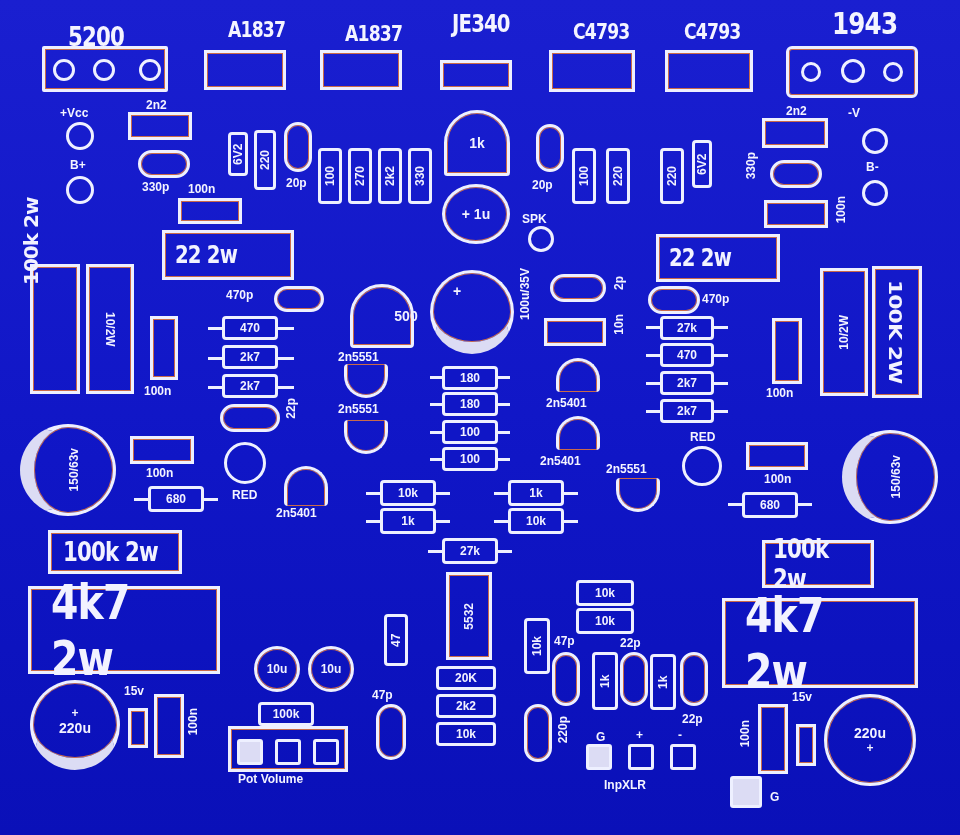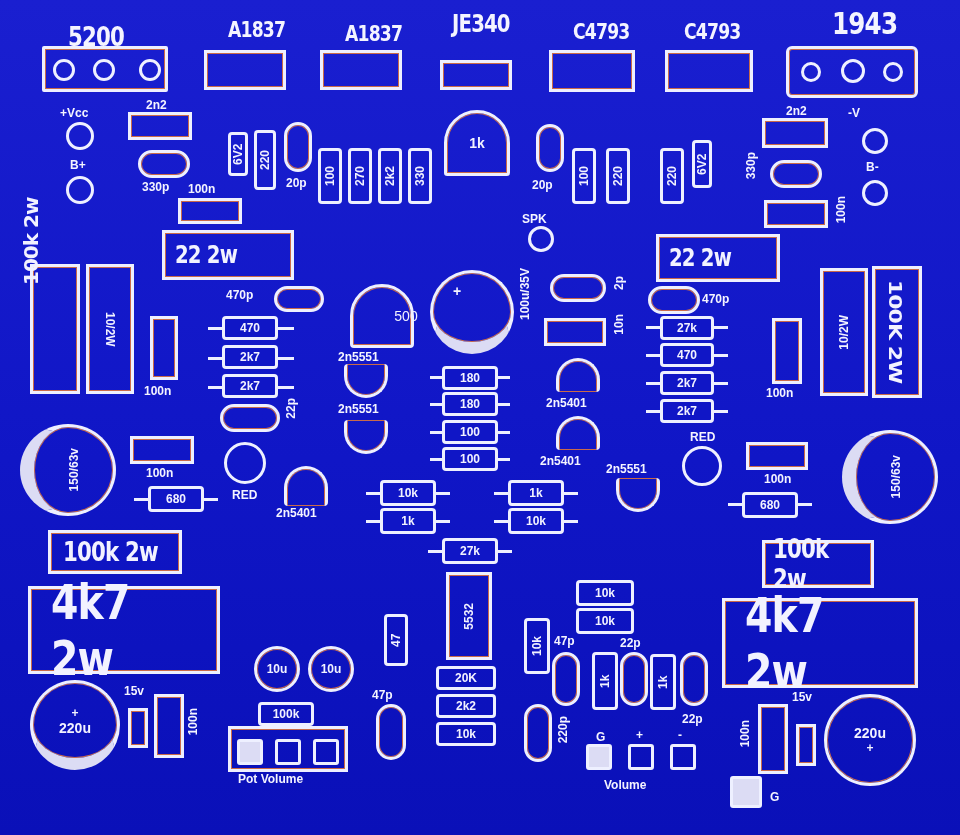--- a/index.html
+++ b/index.html
@@ -86,20 +86,23 @@
   <div class="res vert" style="left:378px;top:148px;width:24px;height:56px;">
       <span>2k2</span>
     </div>
   <div class="res vert" style="left:408px;top:148px;width:24px;height:56px;">
       <span>330</span>
     </div>
 
   <div class="c dome" style="left:444px;top:110px;width:66px;height:66px;display:flex;align-items:center;justify-content:center;">
       <span class="md" style="font-weight:bold;">1k</span>
     </div>
+  <div class="c round" style="left:442px;top:184px;width:68px;height:60px;display:flex;align-items:center;justify-content:center;">
+      <span class="md" style="font-weight:bold;">+ 1u</span>
+    </div>
   <div class="c" style="left:536px;top:124px;width:28px;height:48px;border-radius:14px;"></div>
   <div class="txt sm" style="left:532px;top:178px;">20p</div>
   <div class="txt sm" style="left:522px;top:212px;">SPK</div>
   <div class="pad" style="left:528px;top:226px;width:26px;height:26px;"></div>
   <div class="res vert" style="left:572px;top:148px;width:24px;height:56px;">
       <span>100</span>
     </div>
   <div class="res vert" style="left:606px;top:148px;width:24px;height:56px;">
       <span>220</span>
     </div>
@@ -158,21 +161,21 @@
   <div class="lead" style="left:134px;top:498px;width:84px;height:3px;"></div>
   <div class="res" style="left:148px;top:486px;width:56px;height:26px;background:#1016c6;">
       <span>680</span>
     </div>
   <div class="pad" style="left:224px;top:442px;width:42px;height:42px;"></div>
   <div class="txt sm" style="left:232px;top:488px;">RED</div>
   <div class="c" style="left:284px;top:466px;width:44px;height:40px;border-radius:22px 22px 4px 4px;border-bottom:none;"></div>
   <div class="txt sm" style="left:276px;top:506px;">2n5401</div>
 
   <div class="c" style="left:350px;top:284px;width:64px;height:64px;border-radius:32px 32px 4px 4px;display:flex;align-items:center;justify-content:center;">
-      <span class="md" style="font-weight:normal;margin-left:48px;">500</span>
+      <span class="md" style="font-weight:bold;margin-left:48px;">500</span>
     </div>
   <div class="txt sm" style="left:338px;top:350px;">2n5551</div>
   <div class="c" style="left:344px;top:364px;width:44px;height:34px;border-radius:4px 4px 22px 22px;border-top:none;"></div>
   <div class="txt sm" style="left:338px;top:402px;">2n5551</div>
   <div class="c" style="left:344px;top:420px;width:44px;height:34px;border-radius:4px 4px 22px 22px;border-top:none;"></div>
 
   <div class="c round" style="left:430px;top:270px;width:84px;height:84px;border-bottom:12px solid #dcdcf4;">
     <span class="txt md" style="left:20px;top:10px;">+</span>
   </div>
   <div class="txt sm vert" style="left:518px;top:268px;">100u/35V</div>
@@ -341,21 +344,21 @@
   <div class="txt sm" style="left:682px;top:712px;">22p</div>
   <div class="c" style="left:524px;top:704px;width:28px;height:58px;border-radius:14px;"></div>
   <div class="txt sm vert" style="left:556px;top:716px;">220p</div>
 
   <div class="txt sm" style="left:596px;top:730px;">G</div>
   <div class="sq filled" style="left:586px;top:744px;width:26px;height:26px;"></div>
   <div class="txt sm" style="left:636px;top:728px;">+</div>
   <div class="sq" style="left:628px;top:744px;width:26px;height:26px;"></div>
   <div class="txt sm" style="left:678px;top:728px;">-</div>
   <div class="sq" style="left:670px;top:744px;width:26px;height:26px;"></div>
-  <div class="txt sm" style="left:604px;top:778px;">Volume</div>
+  <div class="txt sm" style="left:604px;top:778px;">InpXLR</div>
 
   <div class="c" style="left:762px;top:540px;width:112px;height:48px;display:flex;align-items:center;padding-left:8px;">
       <span class="big" style="font-size:26px;">100k 2w</span>
     </div>
   <div class="c" style="left:722px;top:598px;width:196px;height:90px;display:flex;align-items:center;padding-left:20px;">
       <span class="big" style="font-size:48px;">4k7 2w</span>
     </div>
   <div class="txt sm" style="left:792px;top:690px;">15v</div>
   <div class="c" style="left:758px;top:704px;width:30px;height:70px;"></div>
   <div class="txt sm vert" style="left:738px;top:720px;">100n</div>

